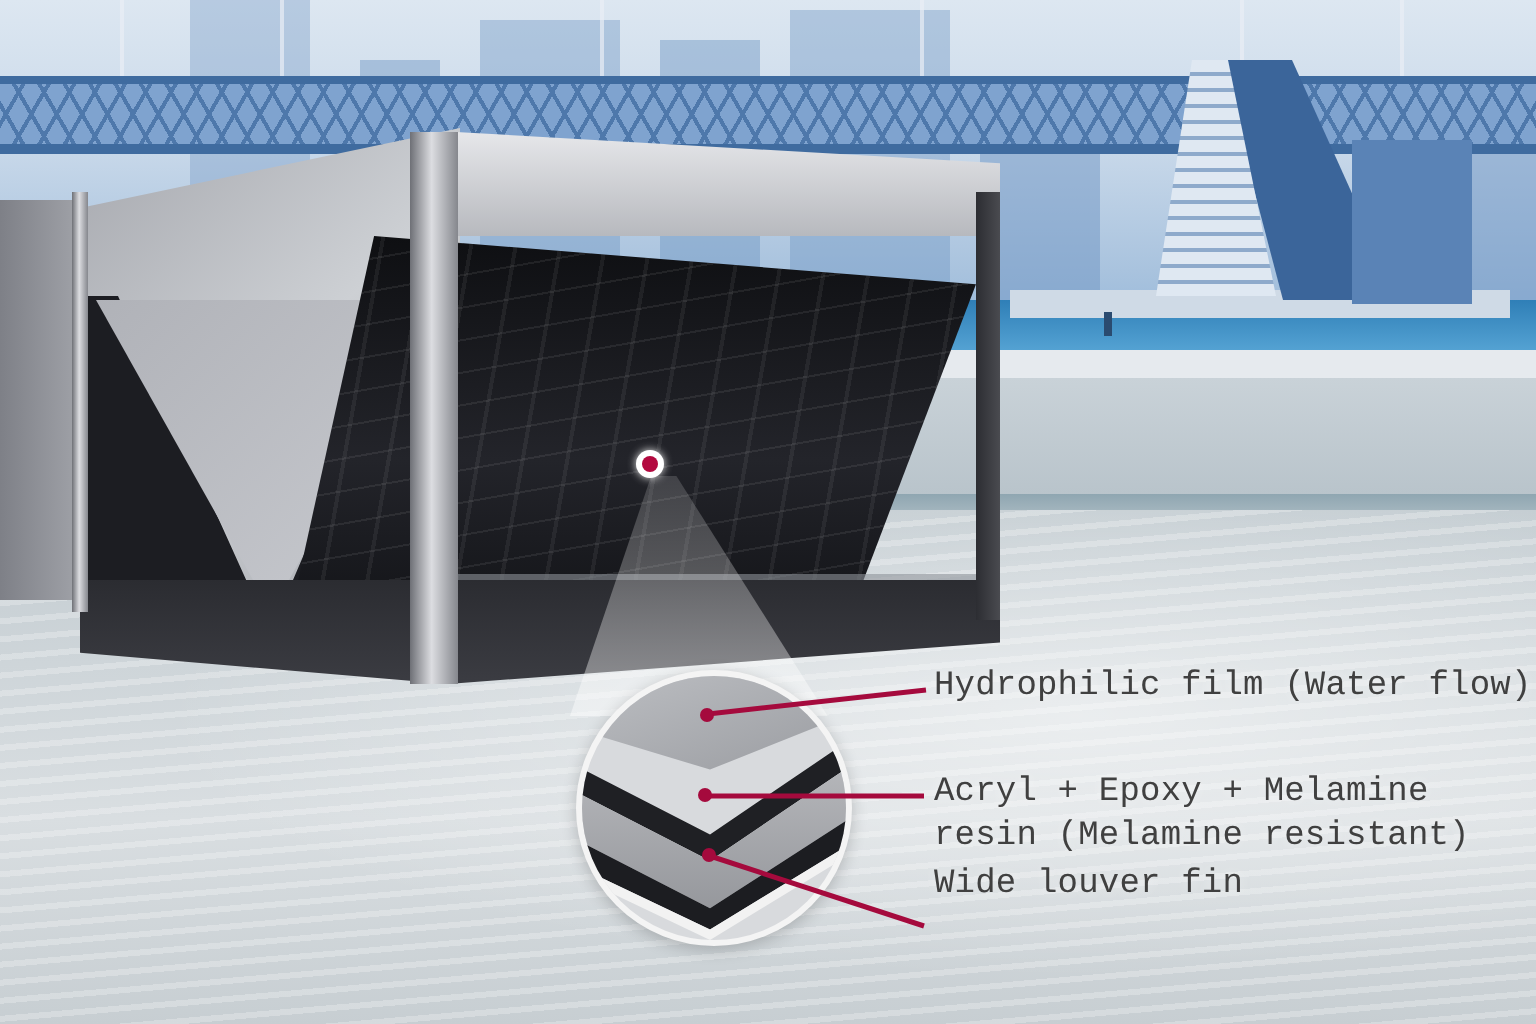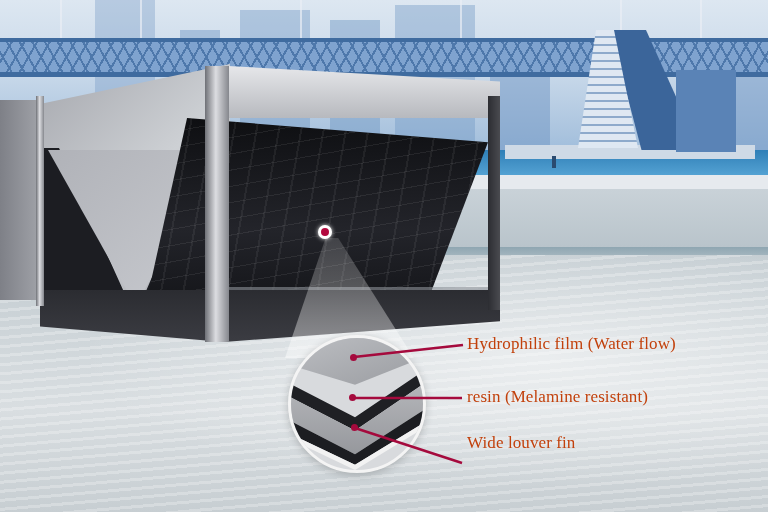--- a/index.html
+++ b/index.html
@@ -80,21 +80,21 @@
     background: linear-gradient(180deg,#c9cacd,#8f9196);
     clip-path: polygon(0 42%,48% 70%,100% 30%,100% 50%,48% 88%,0 60%); }
   .layer-black2 { position:absolute; left:-8px; top:0; width:150px; height:132px;
     background:#1c1d21; clip-path: polygon(0 60%,48% 88%,100% 50%,100% 60%,48% 96%,0 70%); }
   .layer-white { position:absolute; left:-8px; top:0; width:150px; height:132px;
     background:#f2f2f2; clip-path: polygon(0 70%,48% 96%,100% 60%,100% 64%,48% 100%,0 74%); }
 
   .dot { position:absolute; width:7px; height:7px; border-radius:50%; background:#a50a3d; }
   svg.lines { position:absolute; left:0; top:0; width:768px; height:512px; pointer-events:none; }
 
-  .label { position:absolute; font-family:Liberation Serif, serif; font-size:17px; color:#c2410c;
+  .label { position:absolute; font-family:Liberation Mono, monospace; font-size:17px; color:#404040;
     line-height:22px; letter-spacing:0.1px; text-shadow:0 0 6px rgba(255,255,255,.5); }
 </style>
 </head>
 <body>
 
 <div class="scene">
 
   <div class="sky">
     <div class="bldg" style="left:95px;width:60px;height:180px;opacity:.35"></div>
     <div class="bldg" style="left:180px;width:40px;height:150px;opacity:.45"></div>
@@ -150,18 +150,19 @@
     <line x1="355" y1="428" x2="462" y2="463" stroke="#a50a3d" stroke-width="2.5"></line>
   </svg>
   <div class="dot" style="left:350px;top:354px;"></div>
   <div class="dot" style="left:349px;top:394px;"></div>
   <div class="dot" style="left:351px;top:424px;"></div>
 
   <div class="label" style="left:467px;top:333px;">
     <span>Hydrophilic film (Water flow)</span>
   </div>
   <div class="label" style="left:467px;top:386px;">
+    <div>Acryl + Epoxy + Melamine</div>
     <div>resin (Melamine resistant)</div>
   </div>
   <div class="label" style="left:467px;top:432px;">
     <span>Wide louver fin</span>
   </div>
 </div>
 
 </body></html>

